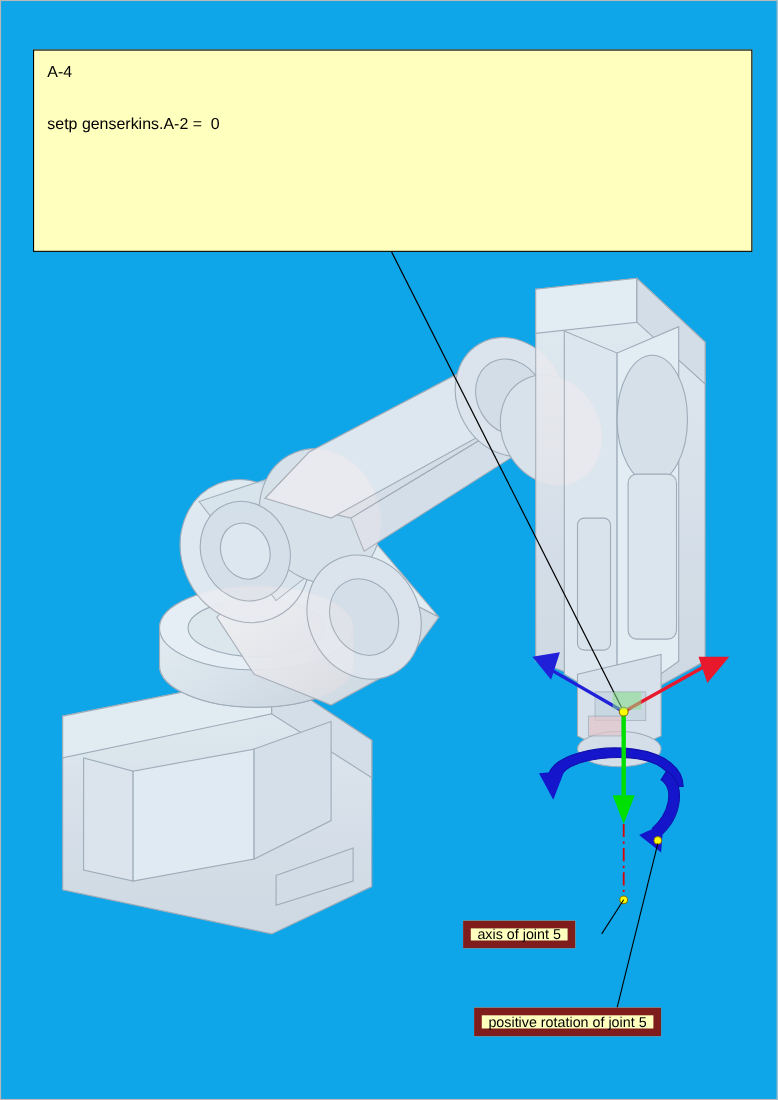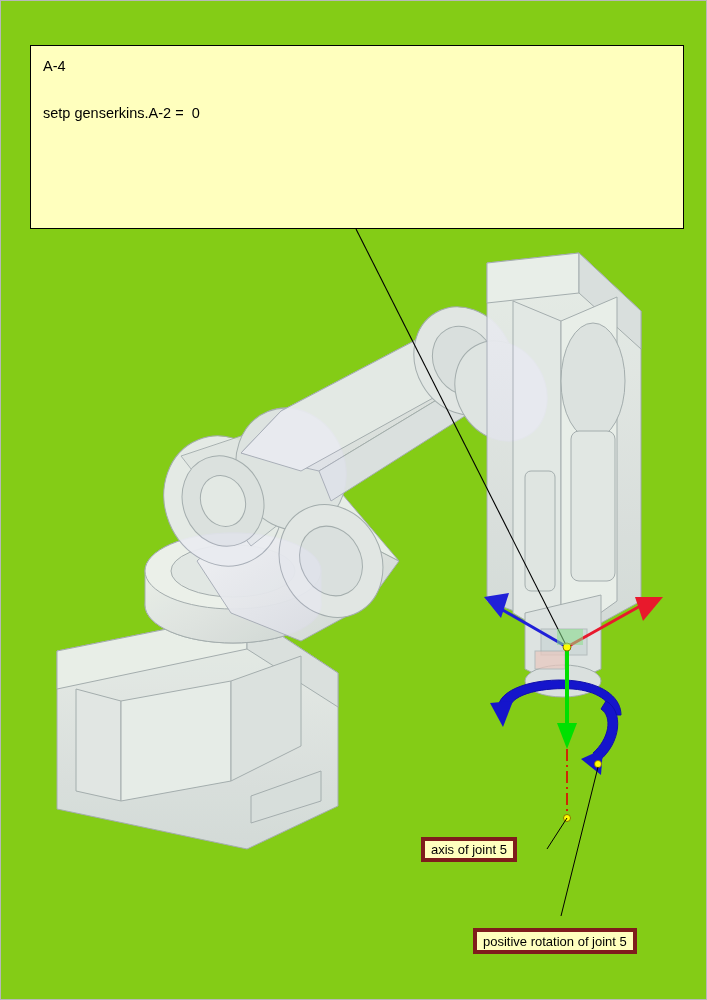--- a/index.html
+++ b/index.html
@@ -7,21 +7,21 @@
     padding: 0;
     background: #ffffff;
   }
   body {
     font-family: "Liberation Sans", sans-serif;
   }
   #page {
     position: relative;
     width: 707px;
     height: 1000px;
-    background: #84cc16;
+    background: #0ea5e9;
     border: 1px solid #b8b8b8;
     box-sizing: border-box;
     overflow: hidden;
   }
   
   #note-box {
     position: absolute;
     left: 29px;
     top: 44px;
     width: 654px;
@@ -46,39 +46,38 @@
   #note-box .note-code {
     font-size: 14.5px;
     color: #000;
     margin-top: 30px;
     white-space: pre;
   }
   
   .label-box {
     position: absolute;
     background: #ffffbe;
-    border: 4px solid #7f1d1d;
+    border: 7px solid #7f1d1d;
     box-sizing: border-box;
     font-size: 13px;
     color: #000;
     display: flex;
     align-items: center;
     padding: 0 6px;
     white-space: nowrap;
   }
   #label-axis {
     left: 420px;
     top: 836px;
     height: 25px;
   }
   #label-posrot {
-    left: 472px;
+    left: 430px;
     top: 915px;
     height: 26px;
-    margin-top: 12px;
   }
   
   svg.layer {
     position: absolute;
     left: 0;
     top: 0;
     width: 707px;
     height: 1000px;
     overflow: visible;
   }

